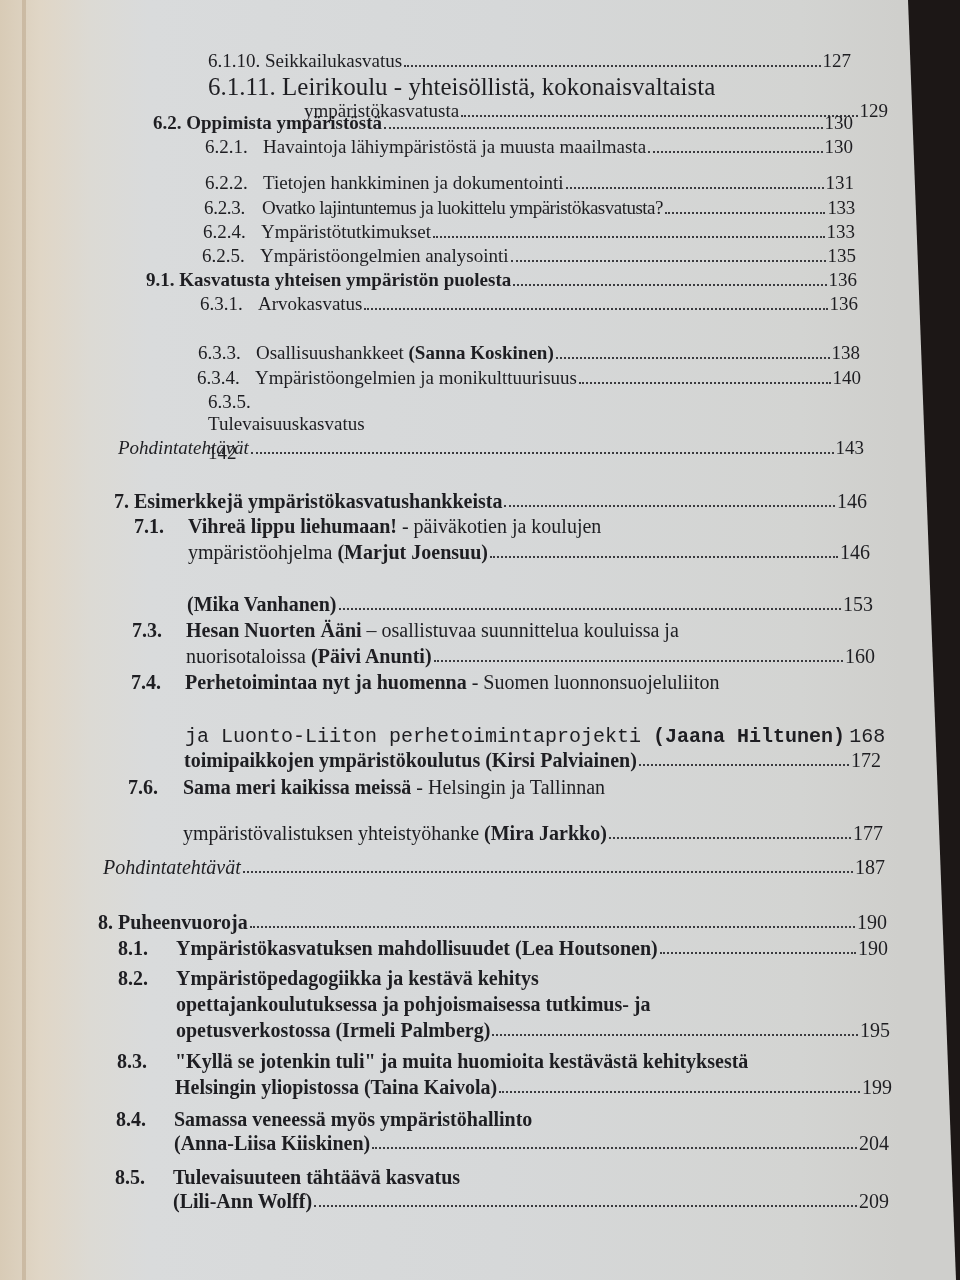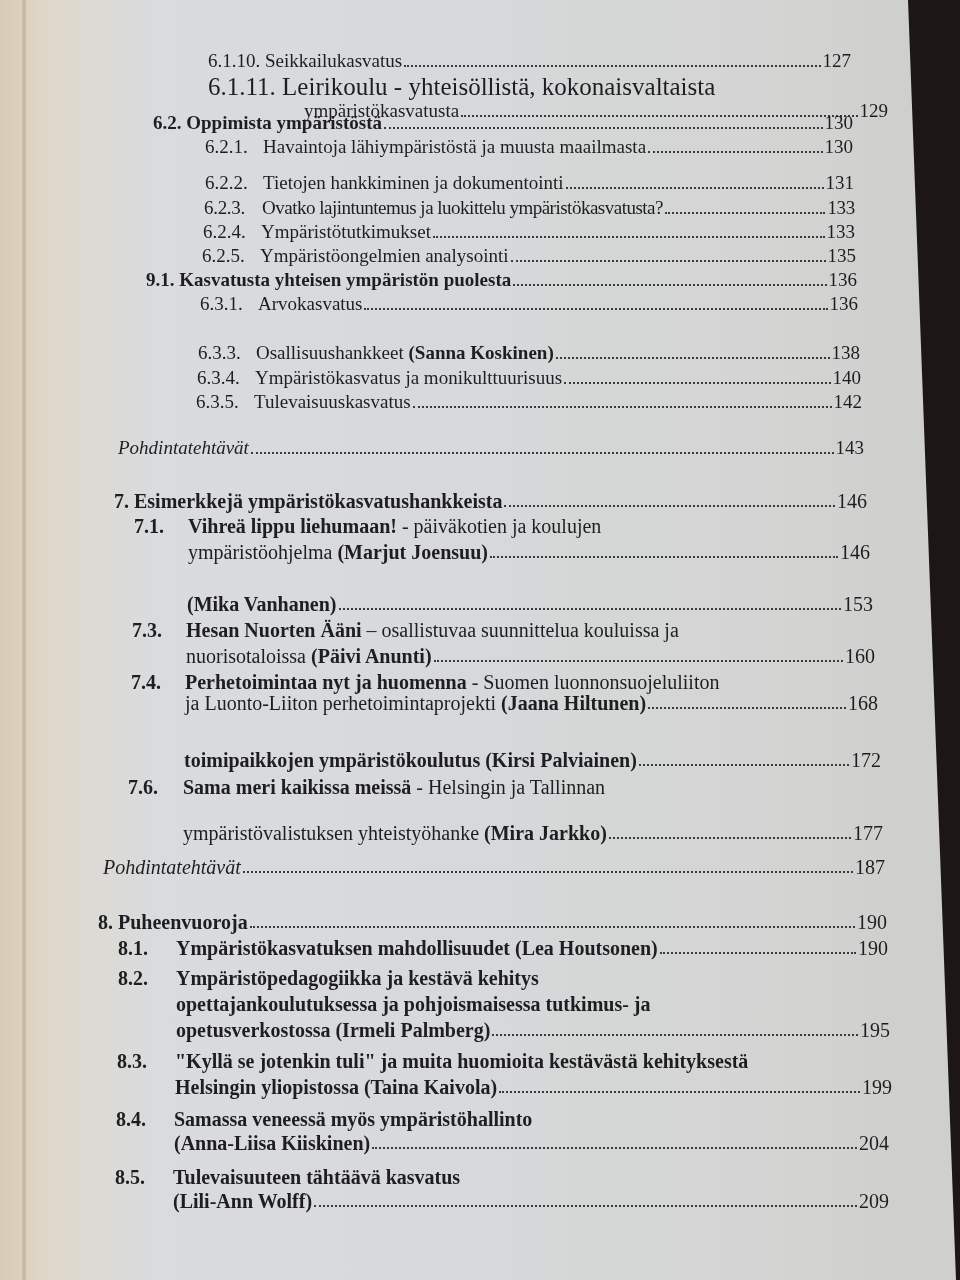--- a/index.html
+++ b/index.html
@@ -112,26 +112,26 @@
 
   <div class="row" style="left:198px; top:342px; width:662px;">
     <span class="num" style="width:58px">6.3.3.</span>
     <span class="title">Osallisuushankkeet</span>&nbsp;<span class="b">(Sanna Koskinen)</span>
     <span class="leader"></span>
     <span class="pg">138</span>
   </div>
 
   <div class="row" style="left:197px; top:367px; width:664px;">
     <span class="num" style="width:58px">6.3.4.</span>
-    <span class="title">Ympäristökasvatus ja monikulttuurisuus</span>
+    <span class="title">Ympäristöongelmien ja monikulttuurisuus</span>
     <span class="leader"></span>
     <span class="pg">140</span>
   </div>
 
-  <div class="row" style="left:196px; top:391px; width:666px;">
+  <div class="row" style="left:208px; top:391px; width:666px;flex-direction:column;">
     <span class="num" style="width:58px">6.3.5.</span>
     <span class="title">Tulevaisuuskasvatus</span>
     <span class="leader"></span>
     <span class="pg">142</span>
   </div>
 
   <div class="row i" style="left:118px; top:437px; width:746px;">
     <span class="title">Pohdintatehtävät</span>
     <span class="leader"></span>
     <span class="pg" style="font-style:normal">143</span>
@@ -164,21 +164,21 @@
   </div>
   <div class="row big" style="left:186px; top:645px; width:689px;">
     <span class="title">nuorisotaloissa</span>&nbsp;<span class="b">(Päivi Anunti)</span>
     <span class="leader"></span>
     <span class="pg">160</span>
   </div>
 
   <div class="cont big" style="left:131px; top:671px;">
     <span class="b" style="display:inline-block;width:54px">7.4.</span><span class="b">Perhetoimintaa nyt ja huomenna</span><span> - Suomen luonnonsuojeluliiton</span>
   </div>
-  <div class="row big" style="left:185px; top:692px; width:693px;">
+  <div class="row big" style="left:185px; top:726px; width:693px;font-family:Liberation Mono, monospace;">
     <span class="title">ja Luonto-Liiton perhetoimintaprojekti</span>&nbsp;<span class="b">(Jaana Hiltunen)</span>
     <span class="leader"></span>
     <span class="pg">168</span>
   </div>
 
   <div class="row big" style="left:184px; top:749px; width:697px;">
     <span class="title b">toimipaikkojen ympäristökoulutus (Kirsi Palviainen)</span>
     <span class="leader"></span>
     <span class="pg">172</span>
   </div>

